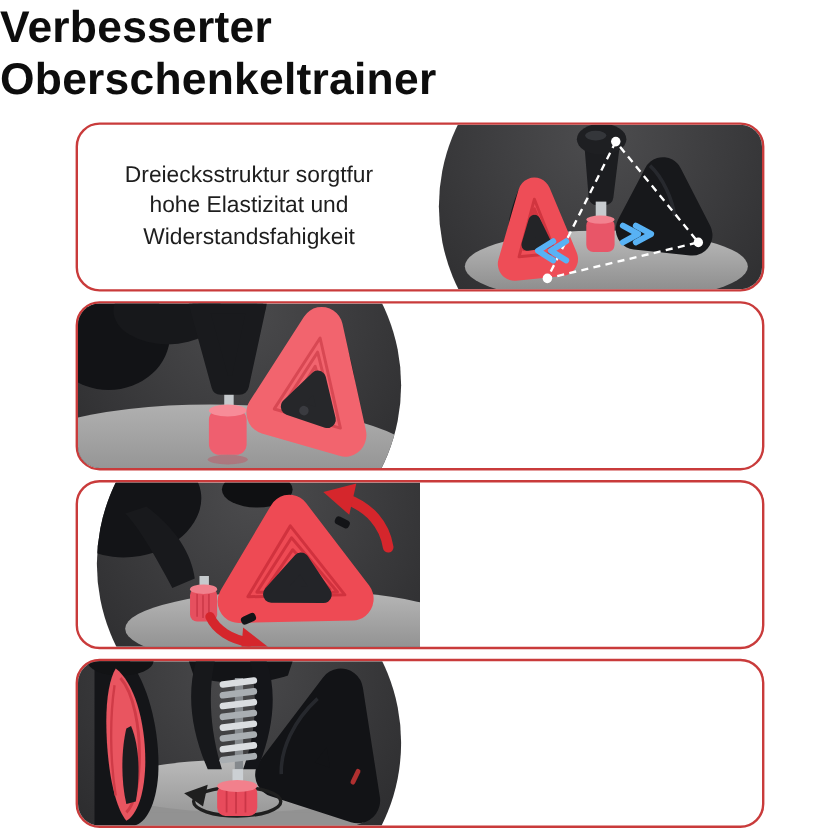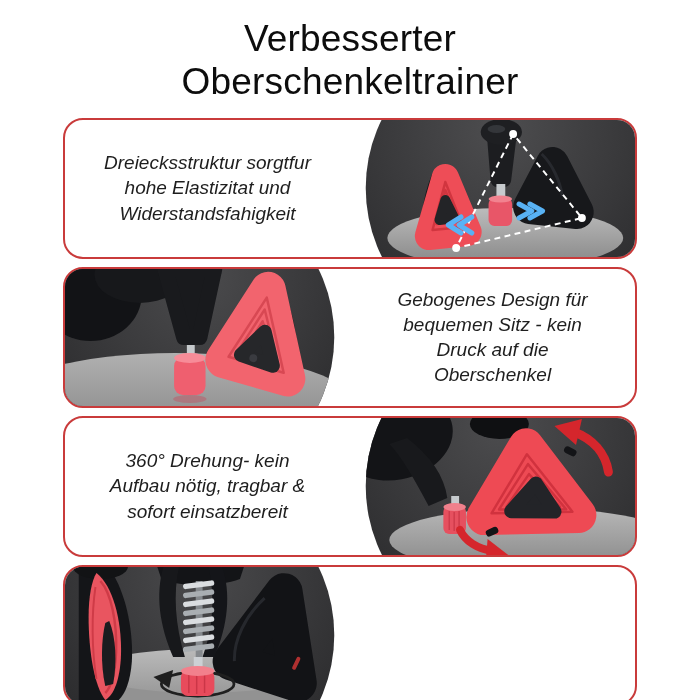--- a/index.html
+++ b/index.html
@@ -1,28 +1,27 @@
 <!DOCTYPE html>
 <html><head>
 <meta charset="utf-8">
 <style>
   html,body{margin:0;padding:0;background:#ffffff;}
   body{width:700px;height:700px;overflow:hidden;font-family:"Liberation Sans",sans-serif;}
   .page{width:700px;height:700px;}
   .title{
-    margin:0;padding-top:17px;text-align:center;
-    font-size:37px;line-height:1.17;font-weight:normal;color:#0d0d0d;
+    margin:0;padding-top:1px;
+    font-size:37px;line-height:1.17;font-weight:bold;color:#0d0d0d;
     white-space:pre-line;letter-spacing:0.2px;
   }
   .panels{width:574px;margin:14px auto 0;display:flex;flex-direction:column;gap:8px;}
   .panel{
     box-sizing:border-box;height:141px;background:#fff;
     border:2px solid #c93b3b;border-radius:20px;overflow:hidden;
     display:flex;
-    font-style:italic;
   }
   .col{width:50%;height:137px;position:relative;}
   .text-col{display:flex;align-items:center;justify-content:center;}
   .text-col p{
     margin:0;font-size:19px;line-height:1.33;color:#1e1e1e;
     text-align:center;white-space:pre-line;
   }
   svg.photo{display:block;width:100%;height:100%;}
 </style>
 </head>
@@ -134,34 +133,23 @@
               <path d="M198,20 L233,104 L165,97 Z" fill="#f2646e" stroke="#f2646e" stroke-width="36" stroke-linejoin="round"></path>
               <path d="M198,28 L228,99 L170,93 Z" fill="none" stroke="#d84853" stroke-width="2.5" stroke-linejoin="round"></path>
               <path d="M198,40 L222,94 L177,89 Z" fill="none" stroke="#d84853" stroke-width="2.5" stroke-linejoin="round"></path>
               <path d="M198,52 L217,90 L184,86 Z" fill="none" stroke="#d84853" stroke-width="2.5" stroke-linejoin="round"></path>
               <path d="M202,62 L216,94 L182,89 Z" fill="#26272a" stroke="#26272a" stroke-width="14" stroke-linejoin="round"></path>
               <circle cx="195" cy="90" r="4" fill="#3a3b40"></circle>
             </g>
           </g>
         </svg>
       </div>
-      <div class="col text-col">
-        <p>Gebogenes Design für
-bequemen Sitz - kein
-Druck auf die
-Oberschenkel</p>
-      </div>
-    </section>
-
-    <section class="panel">
-      <div class="col text-col">
-        <p>360° Drehung- kein
-Aufbau nötig, tragbar &amp;
-sofort einsatzbereit</p>
-      </div>
+    </section>
+
+    <section class="panel">
       <div class="col">
         <svg class="photo" viewBox="0 0 290 137" preserveAspectRatio="none" aria-label="rotating-red-pad-with-dashed-outline-and-red-rotation-arrows">
           <defs>
             <radialGradient id="bg3" cx="45%" cy="30%" r="80%">
               <stop offset="0%" stop-color="#4c4c4e"></stop>
                 <stop offset="100%" stop-color="#252527"></stop>
             </radialGradient>
             <linearGradient id="pl3" x1="0" y1="0" x2="0" y2="1">
               <stop offset="0%" stop-color="#b7b7b7"></stop>
                 <stop offset="100%" stop-color="#868686"></stop>

